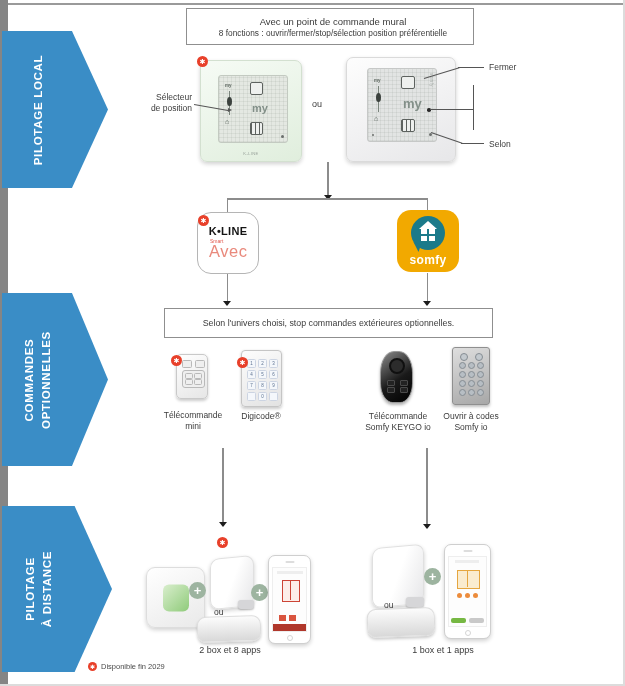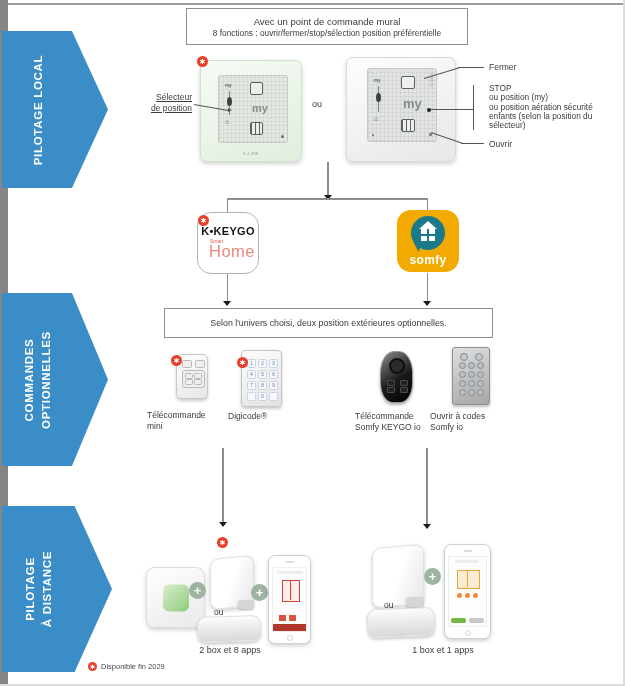--- a/index.html
+++ b/index.html
@@ -19,21 +19,21 @@
        display:flex;align-items:center;justify-content:center;font-size:7px;line-height:1;z-index:5;}
   .banner{position:absolute;background:#3a8dc6;clip-path:polygon(0 0,66% 0,100% 50%,66% 100%,0 100%);}
   .banner-text{position:absolute;left:34%;top:50%;width:170px;
                transform:translate(-50%,-50%) rotate(-90deg);
                color:#fff;font-weight:bold;font-size:11.5px;letter-spacing:.7px;
                text-align:center;line-height:1.45;white-space:pre-line;}
   .notebox{position:absolute;border:1.5px solid #8f8f8f;background:#fff;
            display:flex;flex-direction:column;align-items:center;justify-content:center;text-align:center;}
   .label{position:absolute;font-size:8.5px;line-height:1.3;color:#3b3b3b;}
   .preline{white-space:pre-line;}
-  .center{text-align:left;}
+  .center{text-align:center;}
   .right{text-align:right;}
   
   .wall{position:absolute;border-radius:7px;box-shadow:0 2px 4px rgba(0,0,0,.18);}
   .wall-green{background:linear-gradient(155deg,#f6fbf5,#e0eedd);border:1px solid #d3e0d0;}
   .wall-white{background:linear-gradient(155deg,#fdfdfd,#e7e7e9);border:1px solid #dadada;}
   .screen{position:absolute;border:1px solid #c3cac1;border-radius:3px;
           background-color:#e4e8e2;
           background-image:repeating-linear-gradient(0deg,rgba(110,120,110,.10) 0 1px,transparent 1px 4px),
                            repeating-linear-gradient(90deg,rgba(110,120,110,.10) 0 1px,transparent 1px 4px);}
   .scr-gray{background-color:#e2e4e3;border-color:#c6c8c7;}
@@ -129,21 +129,21 @@
   </div>
   <div class="banner" style="left:2px;top:293px;width:106px;height:173px;">
     <div class="banner-text">COMMANDES
 OPTIONNELLES</div>
   </div>
   <div class="banner" style="left:2px;top:506px;width:110px;height:166px;">
     <div class="banner-text">PILOTAGE
 À DISTANCE</div>
   </div>
 
-  <div class="notebox" style="left:186px;top:8px;width:280px;height:35px;">
+  <div class="notebox" style="left:186px;top:8px;width:280px;height:35px;padding-left:6px;">
     <div style="font-size:9.5px;font-weight:500;">Avec un point de commande mural</div>
     <div style="font-size:8.3px;margin-top:1px;">8 fonctions : ouvrir/fermer/stop/sélection position préférentielle</div>
   </div>
 
   <div class="ast" style="left:197px;top:56px;">
       <span>✱</span>
     </div>
 
   <div class="wall wall-green device" style="left:200px;top:60px;width:102px;height:102px;">
     <div class="screen" style="left:17px;top:14px;width:68px;height:66px;">
@@ -152,21 +152,21 @@
       <div class="knob" style="left:8px;top:21px;"></div>
       <span class="house" style="left:6px;top:42px;">⌂</span>
       <div class="btn" style="left:31px;top:6px;width:13px;height:13px;"></div>
       <span class="my-big" style="left:33px;top:26px;font-size:11px;">my</span>
       <div class="btn closed" style="left:31px;top:46px;width:13px;height:13px;"></div>
       <div class="led" style="right:3px;bottom:4px;"></div>
     </div>
     <span class="brand-tiny" style="left:0;right:0;bottom:5px;text-align:center;">K-LINE</span>
   </div>
 
-  <div class="label right preline" style="left:130px;top:92px;width:62px;text-decoration:underline;">Sélecteur
+  <div class="label right preline" style="left:130px;top:92px;width:62px;">Sélecteur
 de position</div>
   <div class="line" style="left:194px;top:104px;width:36px;height:1.2px;background:#555;transform:rotate(10deg);transform-origin:left center;"></div>
   <div class="tri-right" style="left:228px;top:108px;"></div>
 
   <div class="ou" style="left:312px;top:99px;">ou</div>
 
   <div class="wall wall-white device" style="left:346px;top:57px;width:110px;height:105px;">
     <div class="screen scr-gray" style="left:20px;top:10px;width:68px;height:72px;">
       <span class="my-tiny" style="left:6px;top:9px;">my</span>
       <div class="track" style="left:10px;top:17px;height:26px;"></div>
@@ -178,63 +178,58 @@
       <span class="vert-brand" style="right:2px;top:4px;">somfy</span>
       <div class="led" style="right:4px;bottom:5px;"></div>
       <div class="led" style="left:4px;bottom:5px;width:2px;height:2px;"></div>
     </div>
   </div>
 
   <div class="label" style="left:489px;top:62px;">Fermer</div>
   <div class="line" style="left:424px;top:78px;width:37px;height:1.2px;background:#555;transform:rotate(-17deg);transform-origin:left center;"></div>
   <div class="line" style="left:458px;top:66.5px;width:26px;height:1.2px;background:#555;"></div>
 
-  <div class="label preline" style="left:489px;top:84px;width:134px;font-size:8.3px;line-height:1.12;">STOP
-ou position (my)
-ou position aération sécurité
-enfants (selon la position du
-sélecteur)</div>
   <div class="line" style="left:473px;top:85px;width:1.2px;height:45px;background:#555;"></div>
   <div class="dot" style="left:427px;top:108px;width:3.5px;height:3.5px;"></div>
   <div class="line" style="left:430px;top:109px;width:44px;height:1.2px;background:#555;"></div>
 
-  <div class="label" style="left:489px;top:139px;">Ouvrir</div>
+  <div class="label" style="left:489px;top:139px;">Selon</div>
   <div class="line" style="left:431px;top:132px;width:33px;height:1.2px;background:#555;transform:rotate(19deg);transform-origin:left center;"></div>
   <div class="line" style="left:461px;top:142.5px;width:23px;height:1.2px;background:#555;"></div>
 
   <div class="line vline" style="left:327px;top:162px;height:36px;"></div>
   <div class="arrow-down" style="left:323.5px;top:195px;"></div>
   <div class="line hline" style="left:227px;top:198px;width:201px;"></div>
   <div class="line vline" style="left:226.5px;top:198px;height:16px;"></div>
   <div class="line vline" style="left:426.5px;top:198px;height:14px;"></div>
 
   <div class="ast" style="left:198px;top:215px;">
       <span>✱</span>
     </div>
   <div class="appicon kl-app" style="left:197px;top:212px;">
-    <span class="kl-name">K•KEYGO</span>
+    <span class="kl-name">K•LINE</span>
     <span class="kl-smart">Smart</span>
-    <span class="kl-home">Home</span>
+    <span class="kl-home">Avec</span>
   </div>
   <div class="appicon sf-app" style="left:397px;top:210px;">
     <div class="sf-blob">
       <div class="sf-roof"></div>
       <div class="sf-body"></div>
     </div>
     <div class="sf-tail"></div>
     <div class="sf-name">somfy</div>
   </div>
 
   <div class="line vline" style="left:226.5px;top:274px;height:28px;"></div>
   <div class="arrow-down" style="left:223px;top:301px;"></div>
   <div class="line vline" style="left:426.5px;top:273px;height:29px;"></div>
   <div class="arrow-down" style="left:423px;top:301px;"></div>
 
   <div class="notebox" style="left:164px;top:308px;width:327px;height:28px;">
-    <div style="font-size:8.8px;">Selon l'univers choisi, deux position extérieures optionnelles.</div>
+    <div style="font-size:8.8px;">Selon l'univers choisi, stop commandes extérieures optionnelles.</div>
   </div>
 
   <div class="ast" style="left:171px;top:355px;">
       <span>✱</span>
     </div>
   <div class="device tmini" style="left:176px;top:354px;width:32px;height:45px;">
     <div class="b" style="left:5px;top:5px;width:8px;height:6px;"></div>
     <div class="b" style="left:18px;top:5px;width:8px;height:6px;"></div>
     <div class="b" style="left:5px;top:15px;width:21px;height:16px;border-radius:3px;"></div>
     <div class="b" style="left:8px;top:18px;width:6px;height:4px;"></div>

